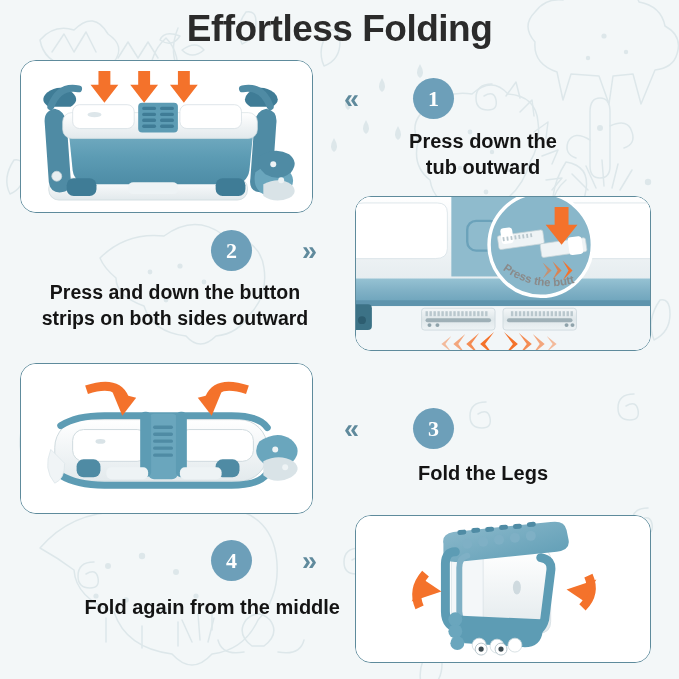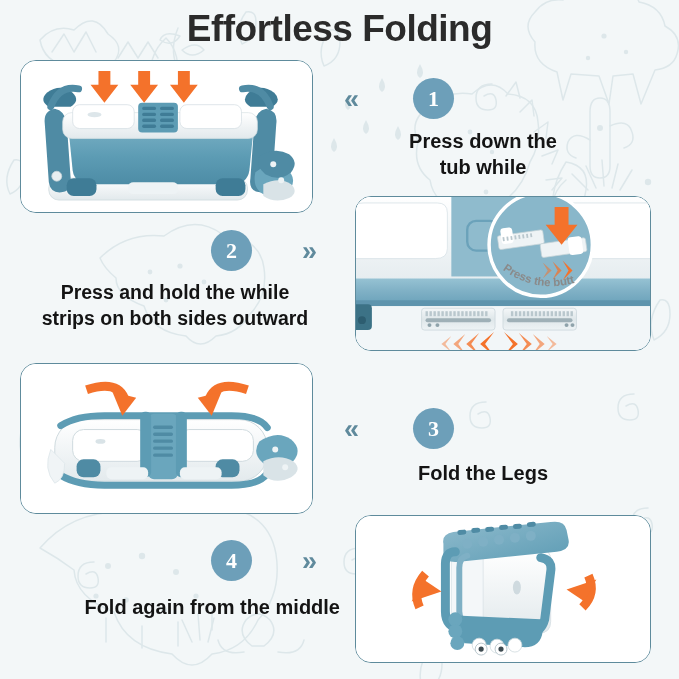--- a/index.html
+++ b/index.html
@@ -287,31 +287,31 @@
     </svg>
   </div>
 
   <div class="step step-1">
     <div class="step-head">
       <span class="chev">«</span>
       <span class="badge">1</span>
     </div>
     <div class="step-text">
       <div>Press down the</div>
-      <div>tub while</div>
+      <div>tub outward</div>
     </div>
   </div>
 
   <div class="step step-2">
     <div class="step-head">
       <span class="badge">2</span>
       <span class="chev">»</span>
     </div>
     <div class="step-text">
-      <div>Press and hold the while</div>
+      <div>Press and down the button</div>
       <div>strips on both sides outward</div>
     </div>
   </div>
 
   <div class="panel panel-2">
     <svg class="photo" viewBox="0 0 296 155" xmlns="http://www.w3.org/2000/svg">
       <rect width="296" height="155" fill="#ffffff"></rect>
       <defs>
         <linearGradient id="band2" x1="0" y1="0" x2="0" y2="1">
           <stop offset="0" stop-color="#96c2d3"></stop>

